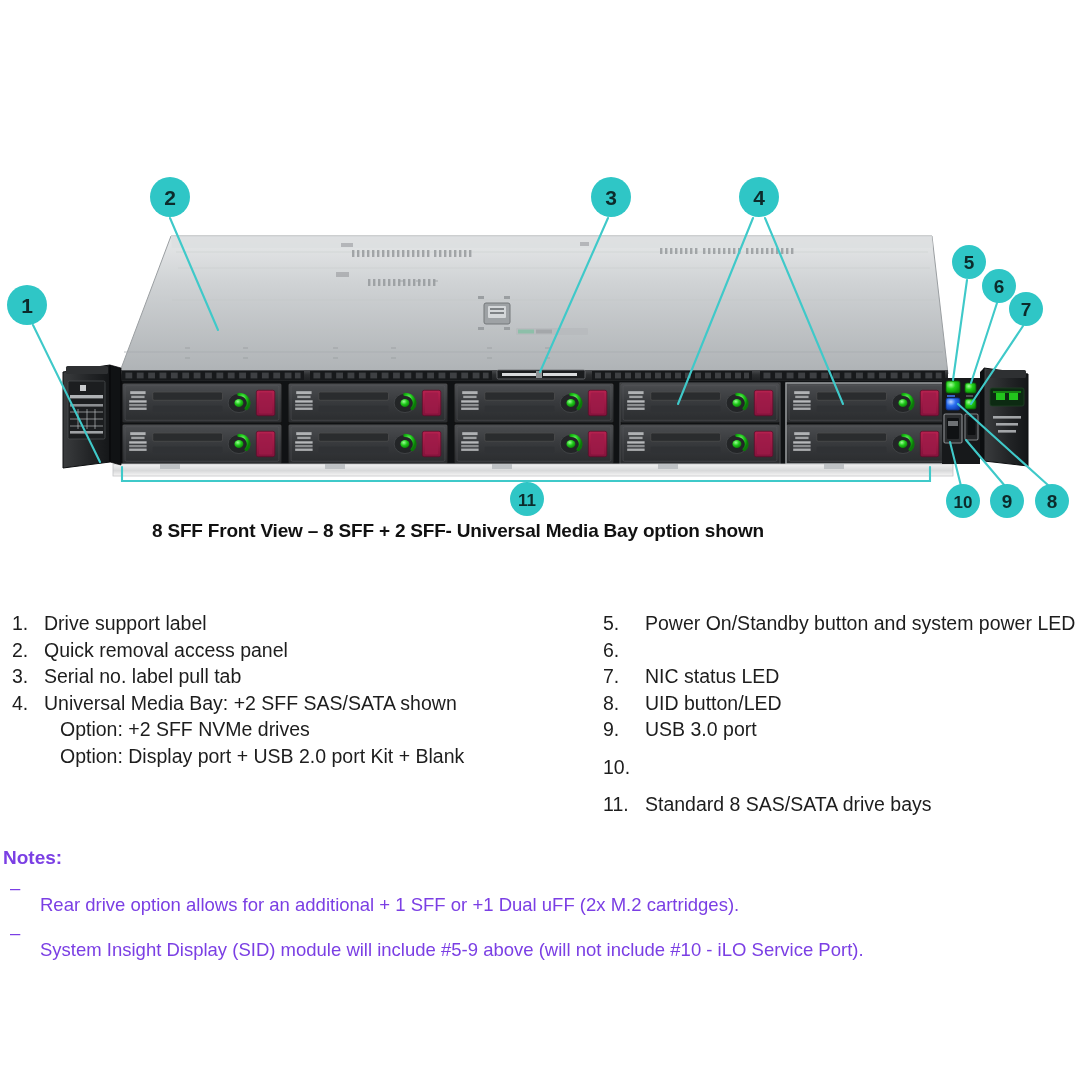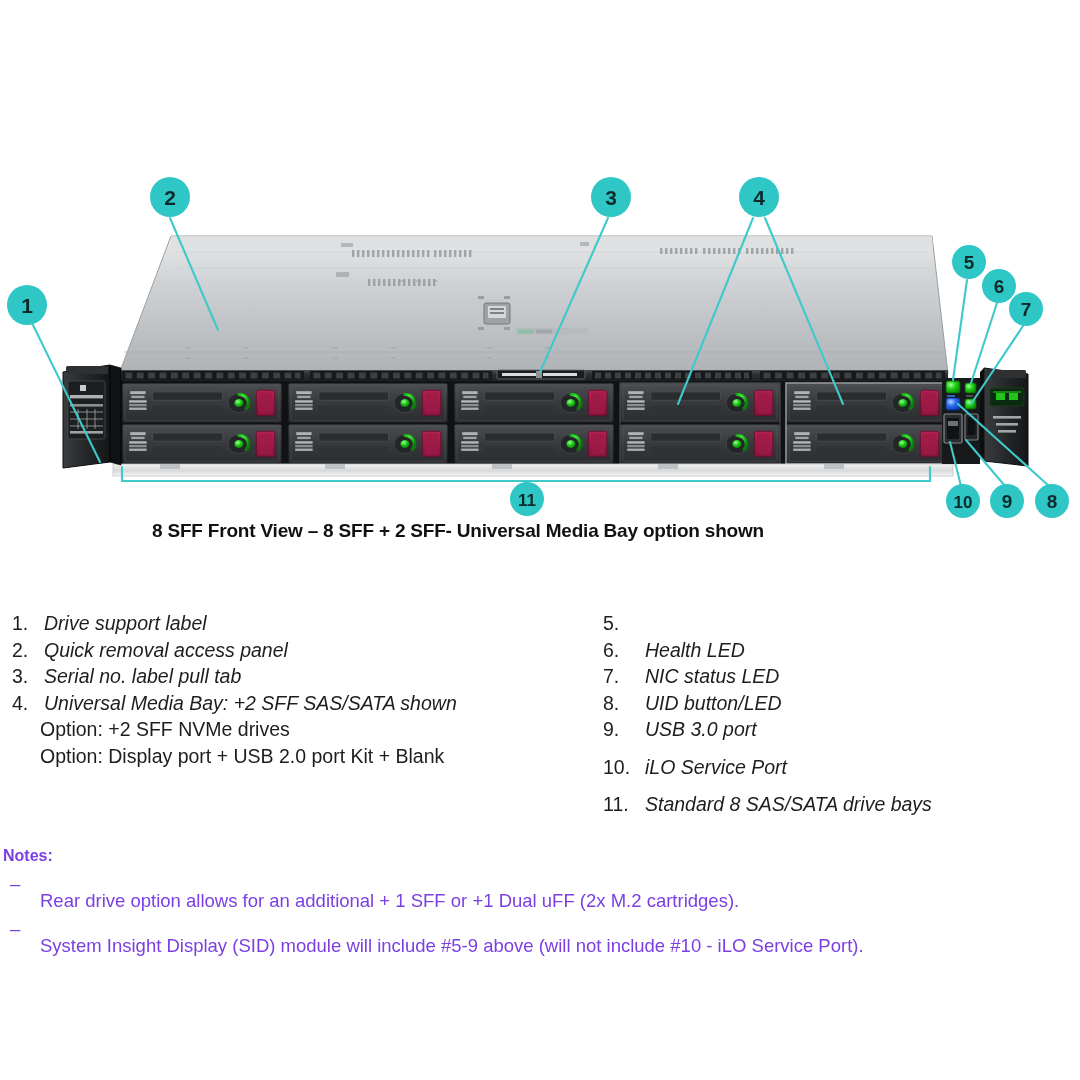--- a/index.html
+++ b/index.html
@@ -25,27 +25,27 @@
   }
 
   
   .list{position:absolute;font-size:19.5px;line-height:26.5px;color:#1d1d1d;}
   .list.left{left:0px;top:610px;width:580px;}
   .list.right{left:595px;top:610px;width:485px;}
 
   .li{display:flex;align-items:flex-start;margin-bottom:0px;}
   .li .num{flex:0 0 44px;text-align:left;padding-left:12px;box-sizing:border-box;}
   .list.right .li .num{flex:0 0 50px;padding-left:8px;}
-  .li .txt{flex:1 1 auto;font-style:italic;}
+  .li .txt{flex:1 1 auto;}
   .li.gap{margin-top:11px;}
-  .subline{margin-left:40px;}
+  .subline{margin-left:60px;}
 
   
   .notes{position:absolute;left:0px;top:847px;width:1060px;color:#7B3FE4;}
-  .notes-title{font-size:16px;font-weight:bold;margin-bottom:5px;padding-left:3px;}
+  .notes-title{font-size:19px;font-weight:bold;margin-bottom:5px;padding-left:3px;}
   .note-row{display:flex;align-items:flex-start;font-size:18.5px;line-height:27px;margin-bottom:1px;}
   .note-row .dash{flex:0 0 40px;padding-left:10px;box-sizing:border-box;}
   .note-row .note-txt{flex:1 1 auto;margin-top:17px;}
 </style>
 </head>
 <body>
 
 <div class="stage">
 
   <svg id="diagram" viewBox="0 0 1080 560">
@@ -457,40 +457,39 @@
       <span class="num">4.</span>
       <span class="txt">Universal Media Bay: +2 SFF SAS/SATA shown</span>
     </div>
     <div class="subline">Option: +2 SFF NVMe drives</div>
     <div class="subline">Option: Display port + USB 2.0 port Kit + Blank</div>
   </div>
 
   <div class="list right">
     <div class="li">
       <span class="num">5.</span>
+      <span class="txt">Power On/Standby button and system power LED</span>
     </div>
     <div class="li">
       <span class="num">6.</span>
-      <span class="txt">Health LED</span>
     </div>
     <div class="li">
       <span class="num">7.</span>
       <span class="txt">NIC status LED</span>
     </div>
     <div class="li">
       <span class="num">8.</span>
       <span class="txt">UID button/LED</span>
     </div>
     <div class="li">
       <span class="num">9.</span>
       <span class="txt">USB 3.0 port</span>
     </div>
     <div class="li gap">
       <span class="num">10.</span>
-      <span class="txt">iLO Service Port</span>
     </div>
     <div class="li gap">
       <span class="num">11.</span>
       <span class="txt">Standard 8 SAS/SATA drive bays</span>
     </div>
   </div>
 
   <div class="notes">
     <div class="notes-title">Notes:</div>
     <div class="note-row">

